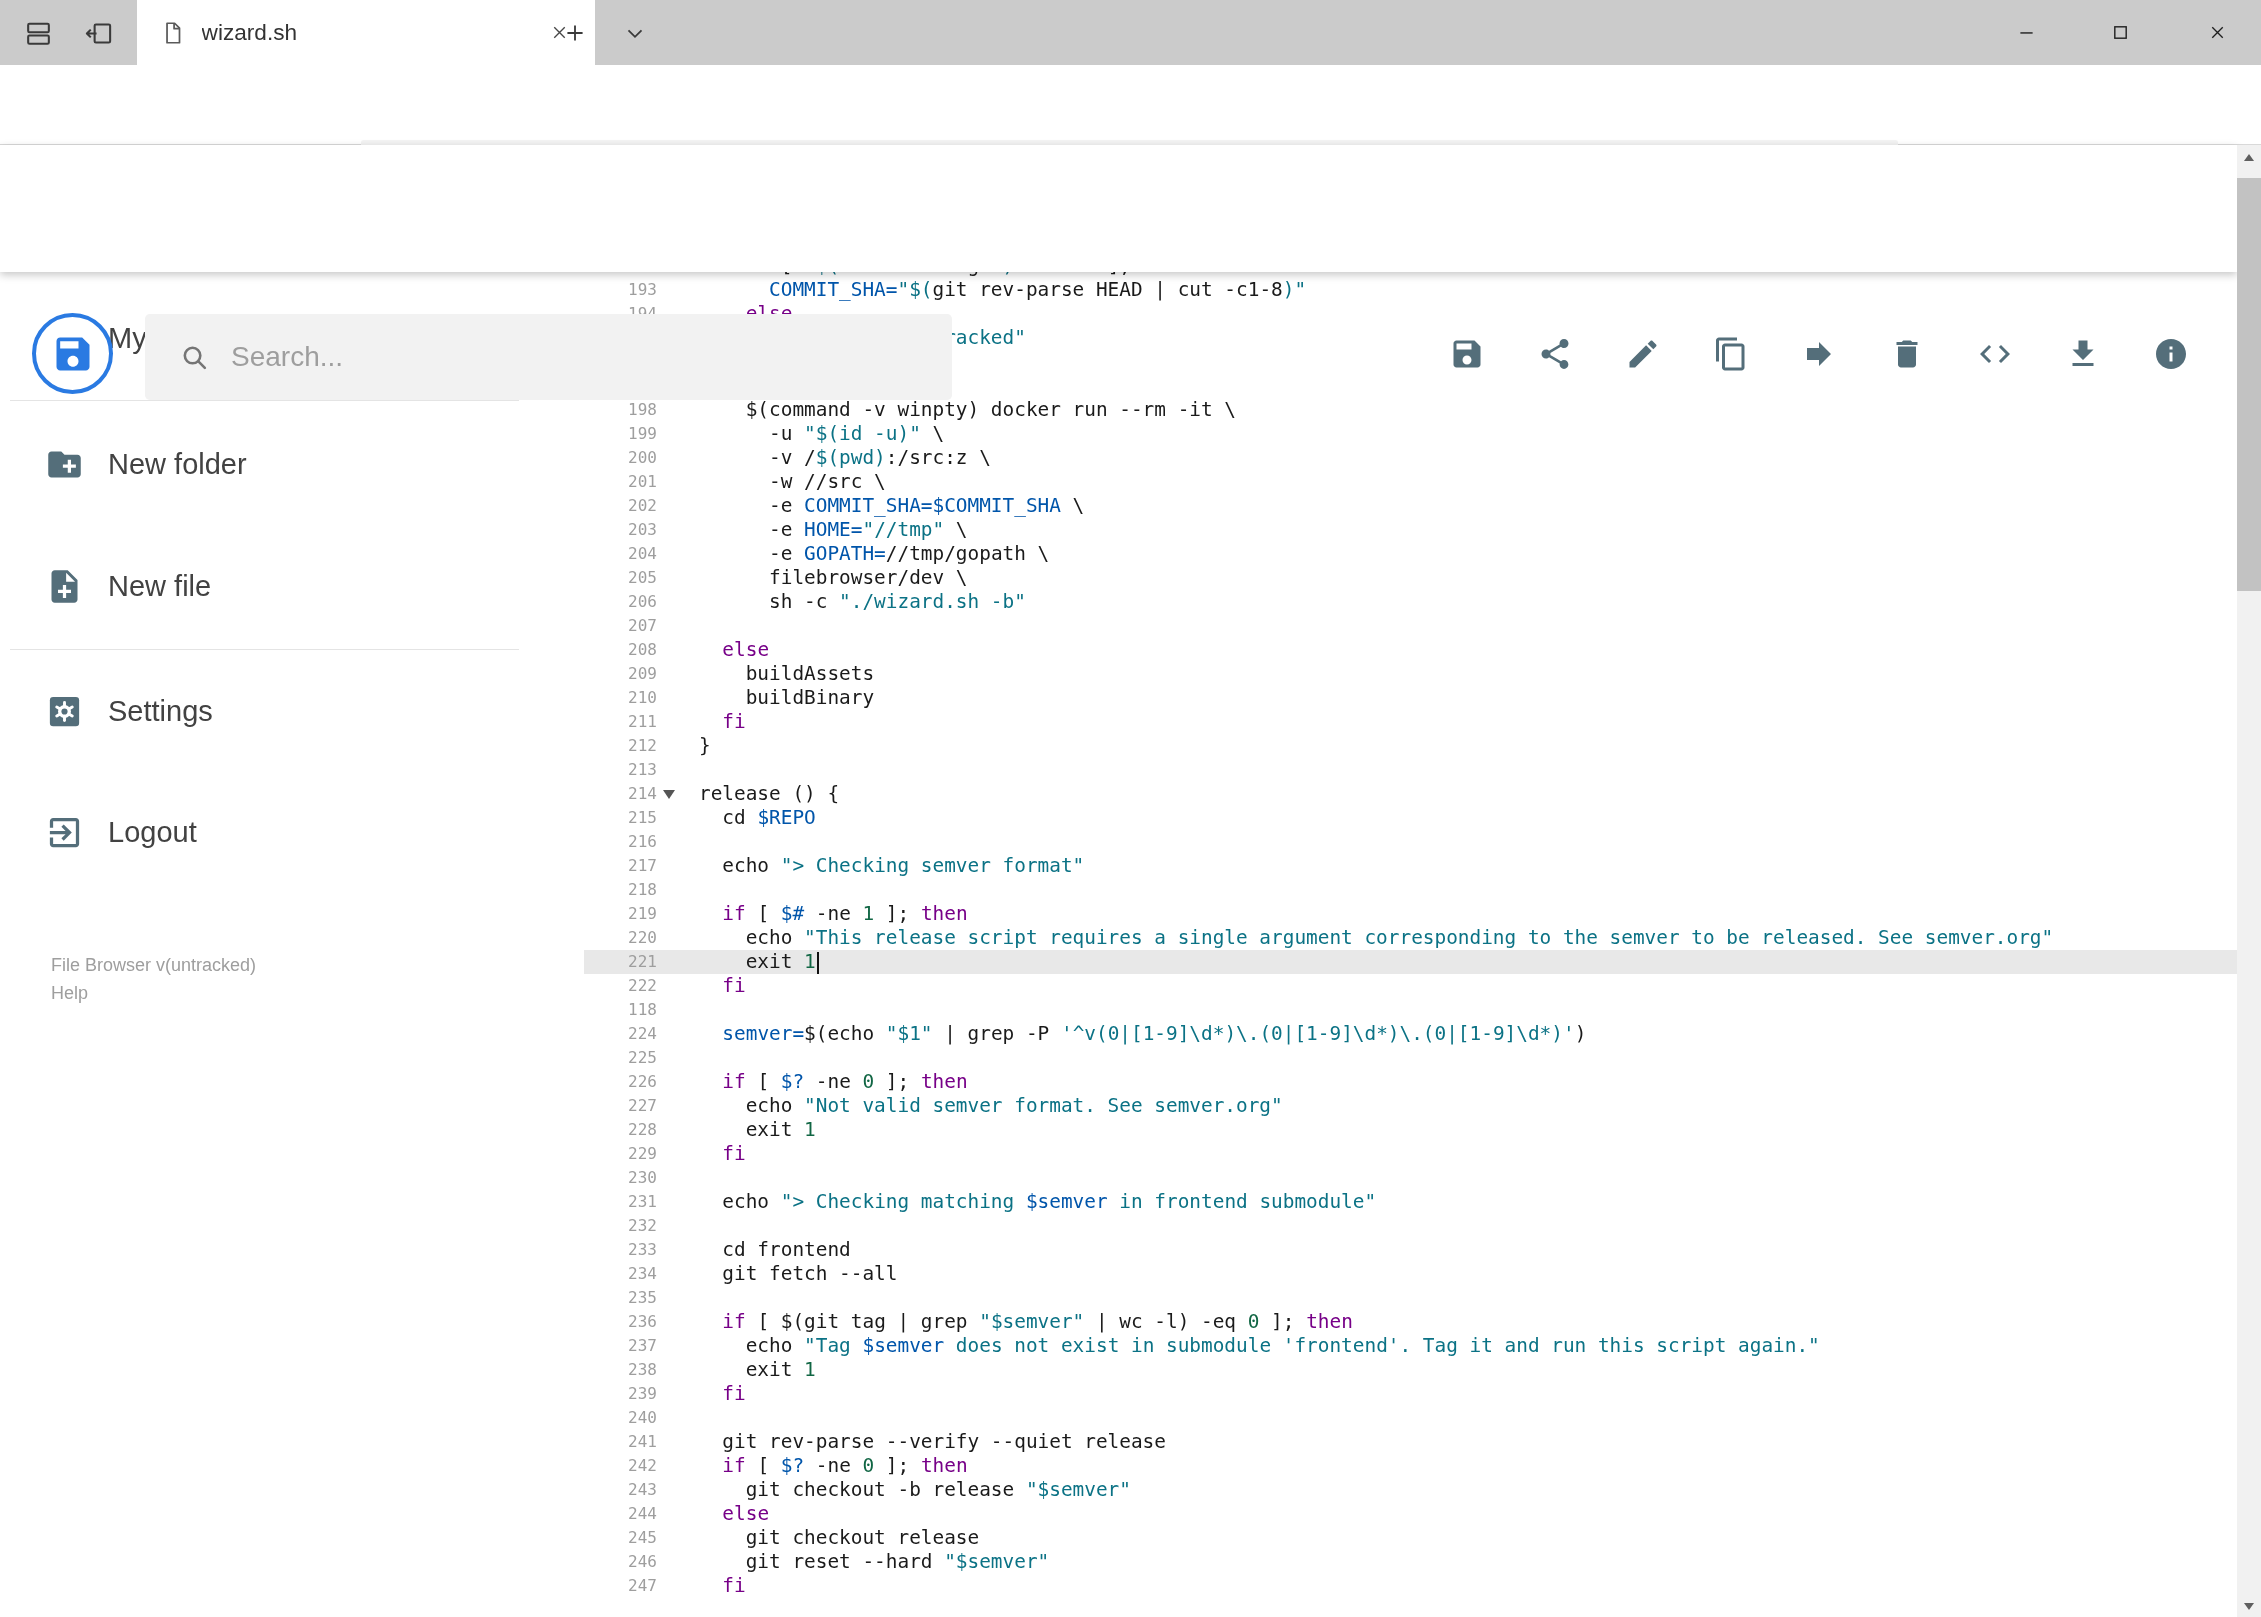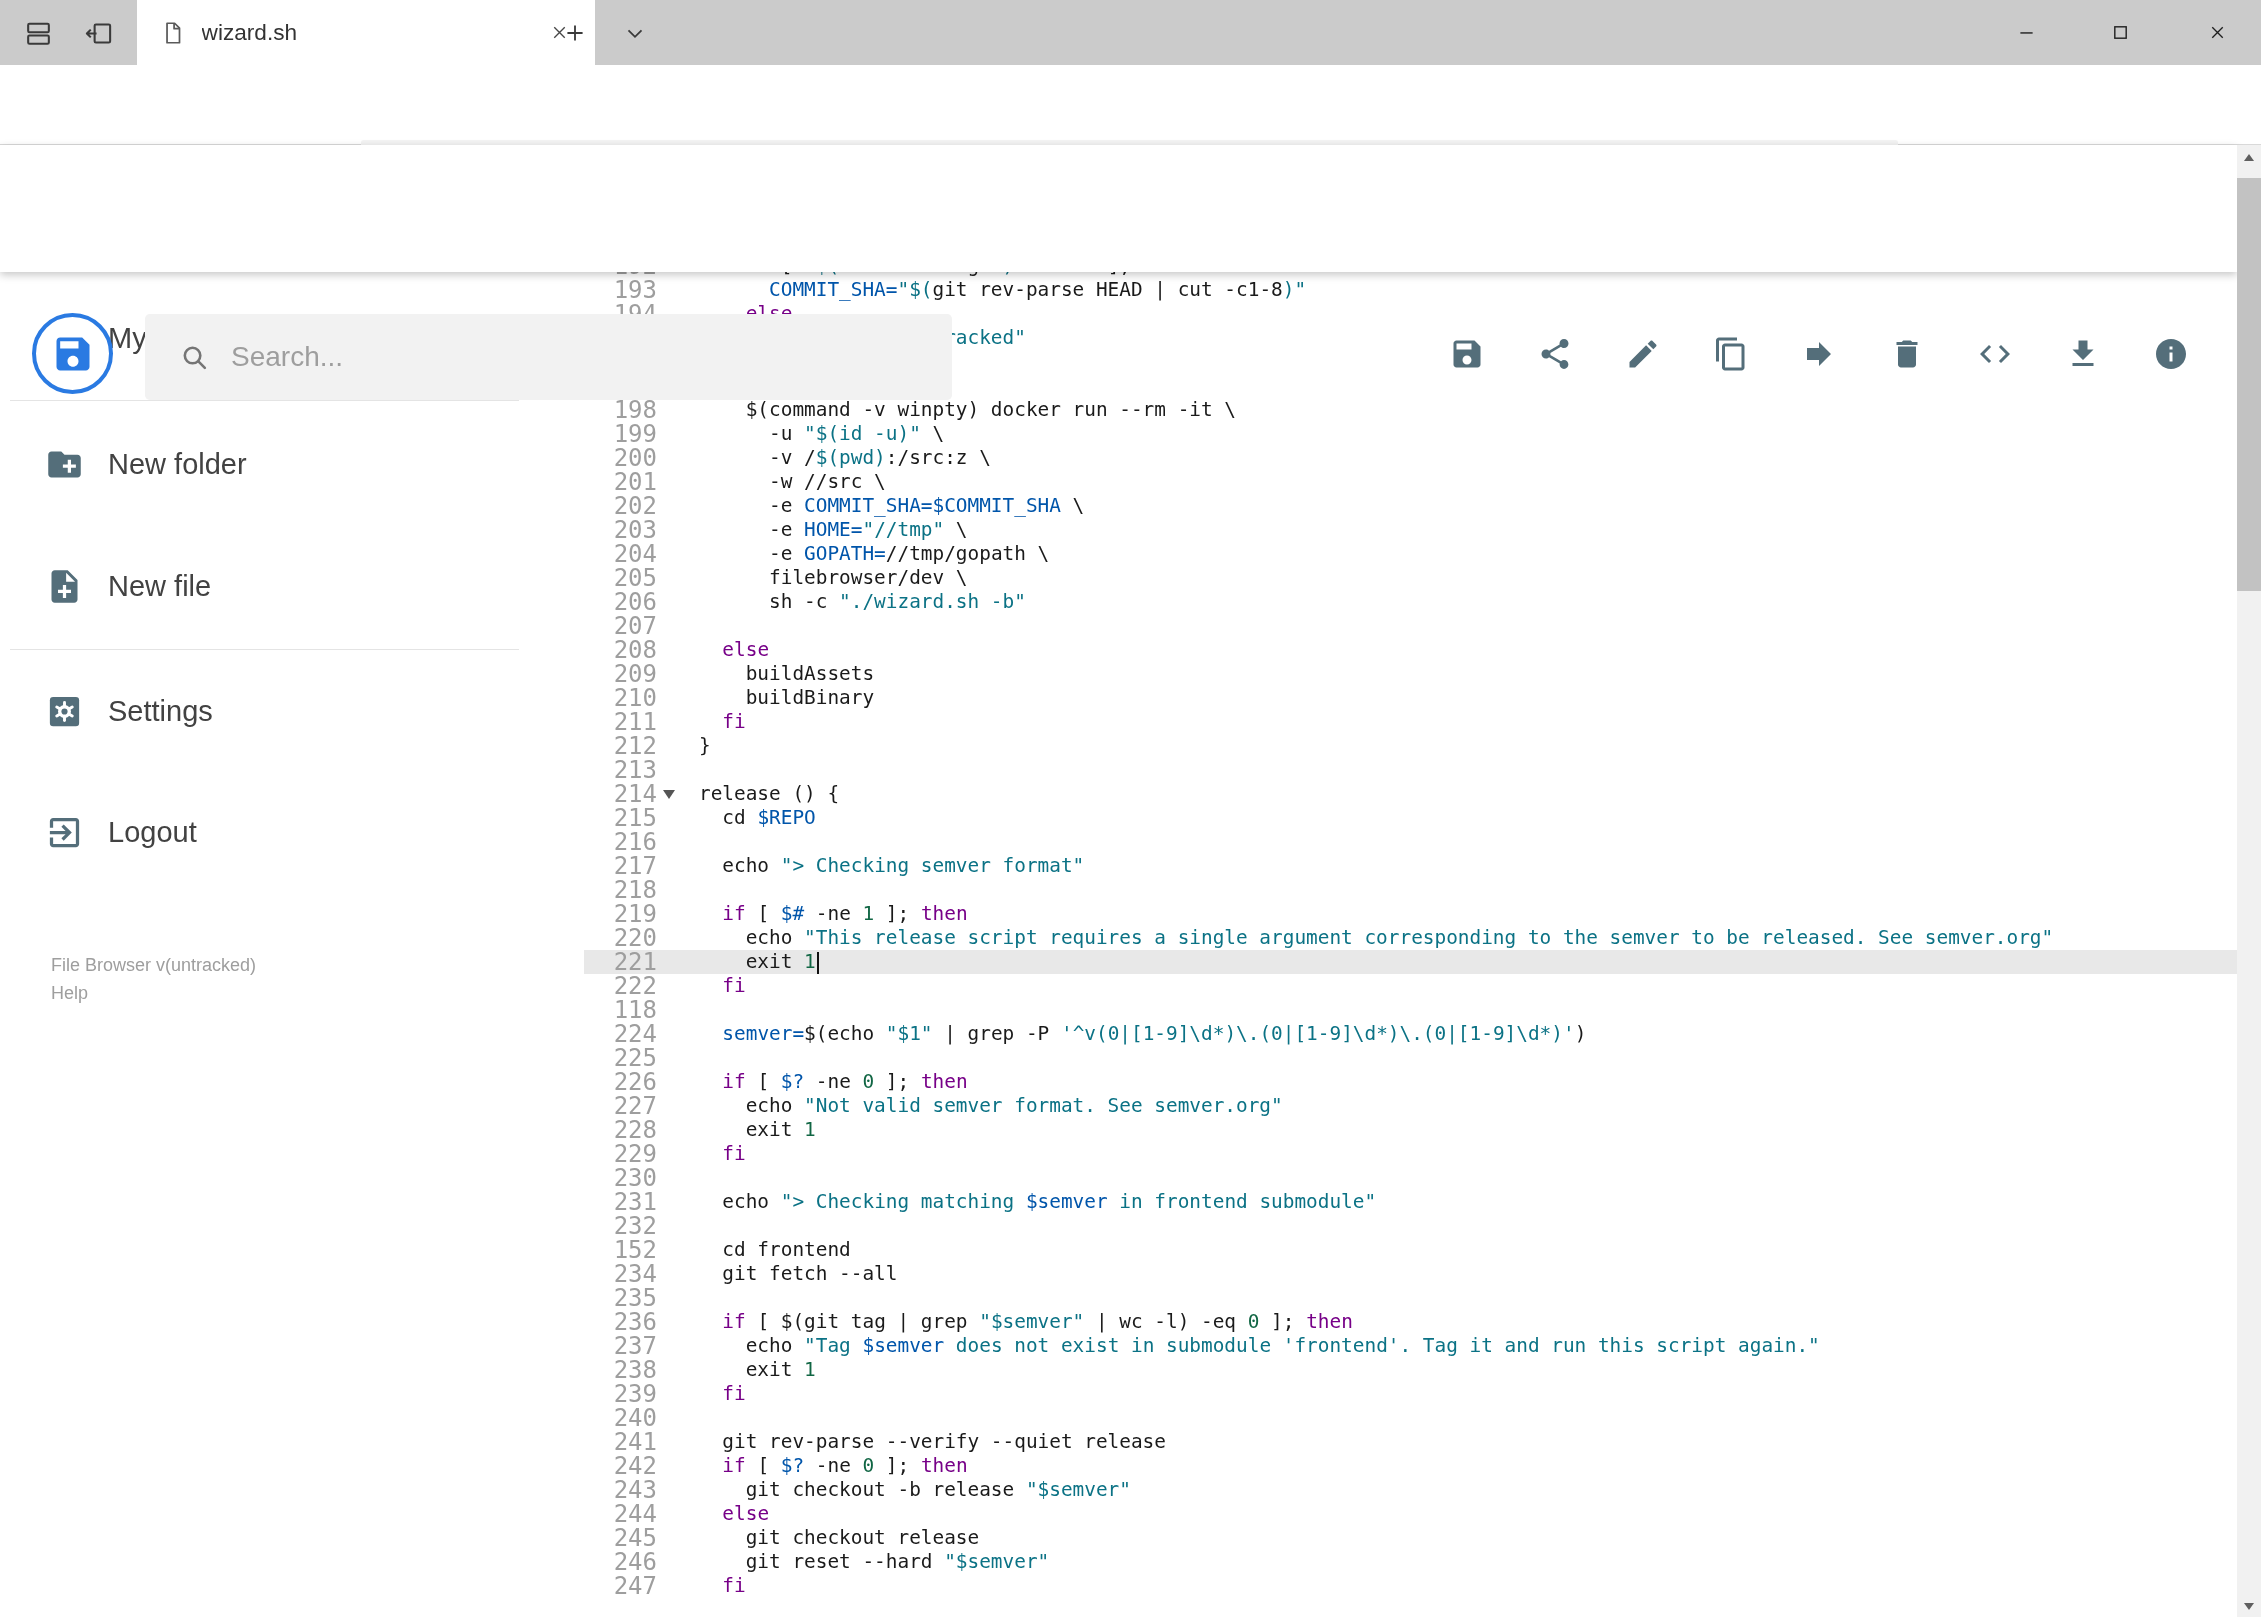--- a/index.html
+++ b/index.html
@@ -47,21 +47,21 @@
   .side-item{position:absolute;left:0;width:533px;height:89px;display:flex;align-items:center;cursor:pointer}
   .side-ico{position:absolute;left:45px;width:39px;height:39px;color:#546e7a;display:flex;align-items:center;justify-content:center}
   .side-label{position:absolute;left:108px;font-size:29px;color:#424242;white-space:nowrap}
   .side-div{position:absolute;left:9.7px;width:509px;height:0.8px;background:#e4e4e4}
   .side-footer{position:absolute;left:51px;top:680px;font-size:18px;color:#9e9e9e;line-height:28px}
 
   
   .editor{position:absolute;left:584px;top:-17px;width:1653px}
   .crow{position:relative;display:flex;height:24px;font-family:"DejaVu Sans Mono",monospace;font-size:19.4px;line-height:24px}
   .crow.active{background:#e8e8e8}
-  .gut{flex:none;width:115px;padding-right:42px;text-align:right;color:#9e9e9e;font-size:24px;line-height:24px}
+  .gut{flex:none;width:115px;padding-right:42px;text-align:right;color:#9e9e9e;font-size:16px;line-height:24px}
   .codetext{white-space:pre;color:#1a1a1a}
   .t-pl{color:#1a1a1a}
   .t-kw{color:#770088}
   .t-st{color:#0b7285}
   .t-va{color:#0055aa}
   .t-nu{color:#116644}
   .fold{position:absolute;left:79px;top:8px;width:0;height:0;border-left:6.5px solid transparent;border-right:6.5px solid transparent;border-top:9px solid #555}
   .cursor{display:inline-block;width:2.4px;height:22px;background:#111;vertical-align:middle;margin-left:0.8px}
 
   
@@ -487,21 +487,21 @@
           </div>
           <div class="crow">
             <span class="gut">231</span>
             <span class="codetext"><span class="t-pl">  echo </span><span class="t-st">"&gt; Checking matching </span><span class="t-va">$semver</span><span class="t-st"> in frontend submodule"</span></span>
           </div>
           <div class="crow">
             <span class="gut">232</span>
             <span class="codetext"></span>
           </div>
           <div class="crow">
-            <span class="gut">152</span>
+            <span class="gut">233</span>
             <span class="codetext"><span class="t-pl">  cd frontend</span></span>
           </div>
           <div class="crow">
             <span class="gut">234</span>
             <span class="codetext"><span class="t-pl">  git fetch --all</span></span>
           </div>
           <div class="crow">
             <span class="gut">235</span>
             <span class="codetext"></span>
           </div>

